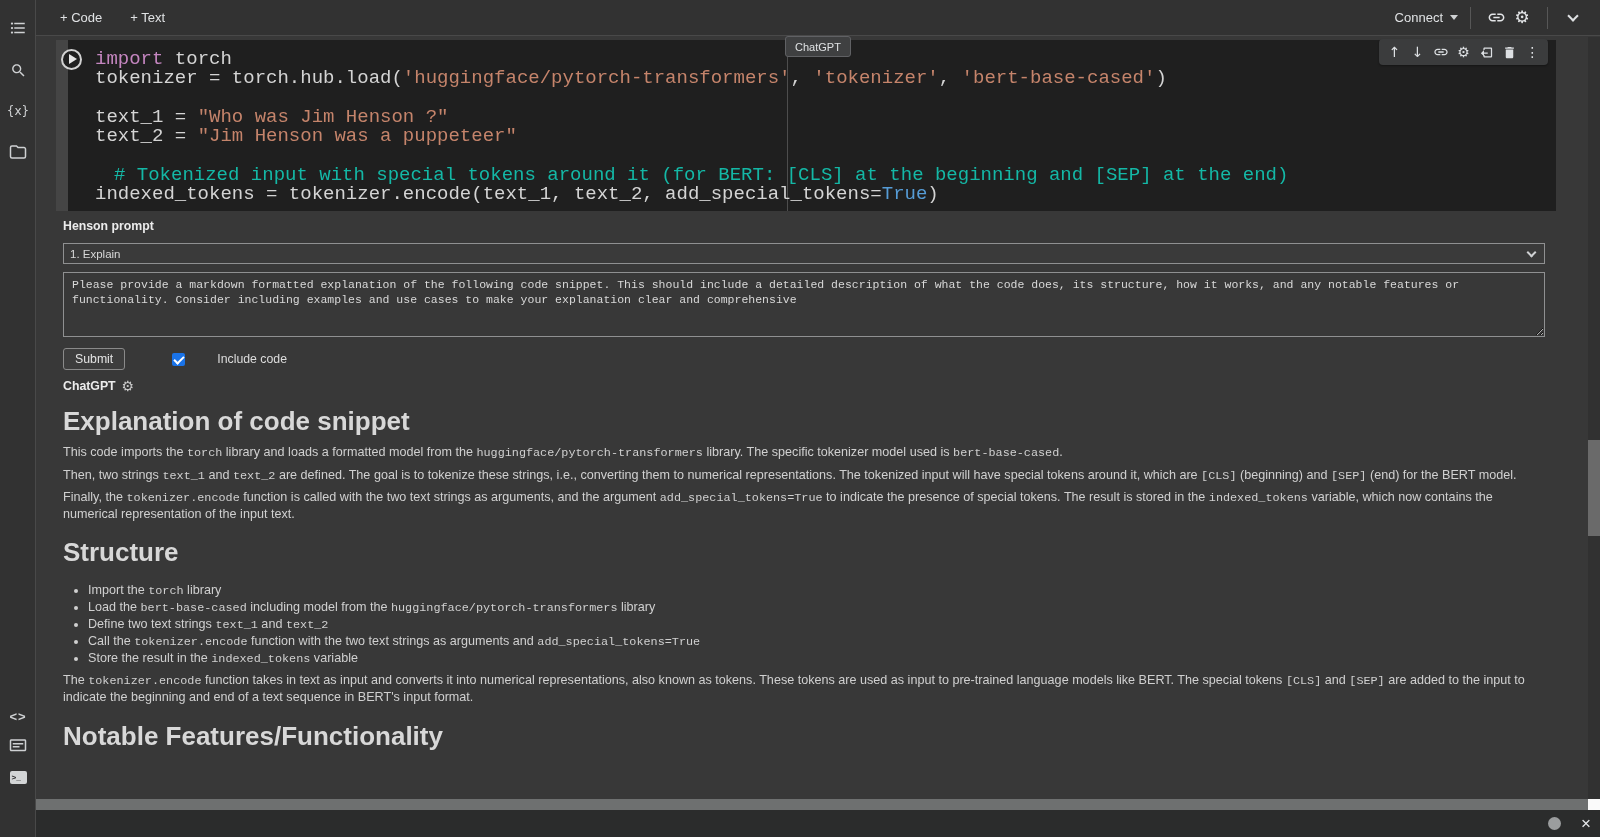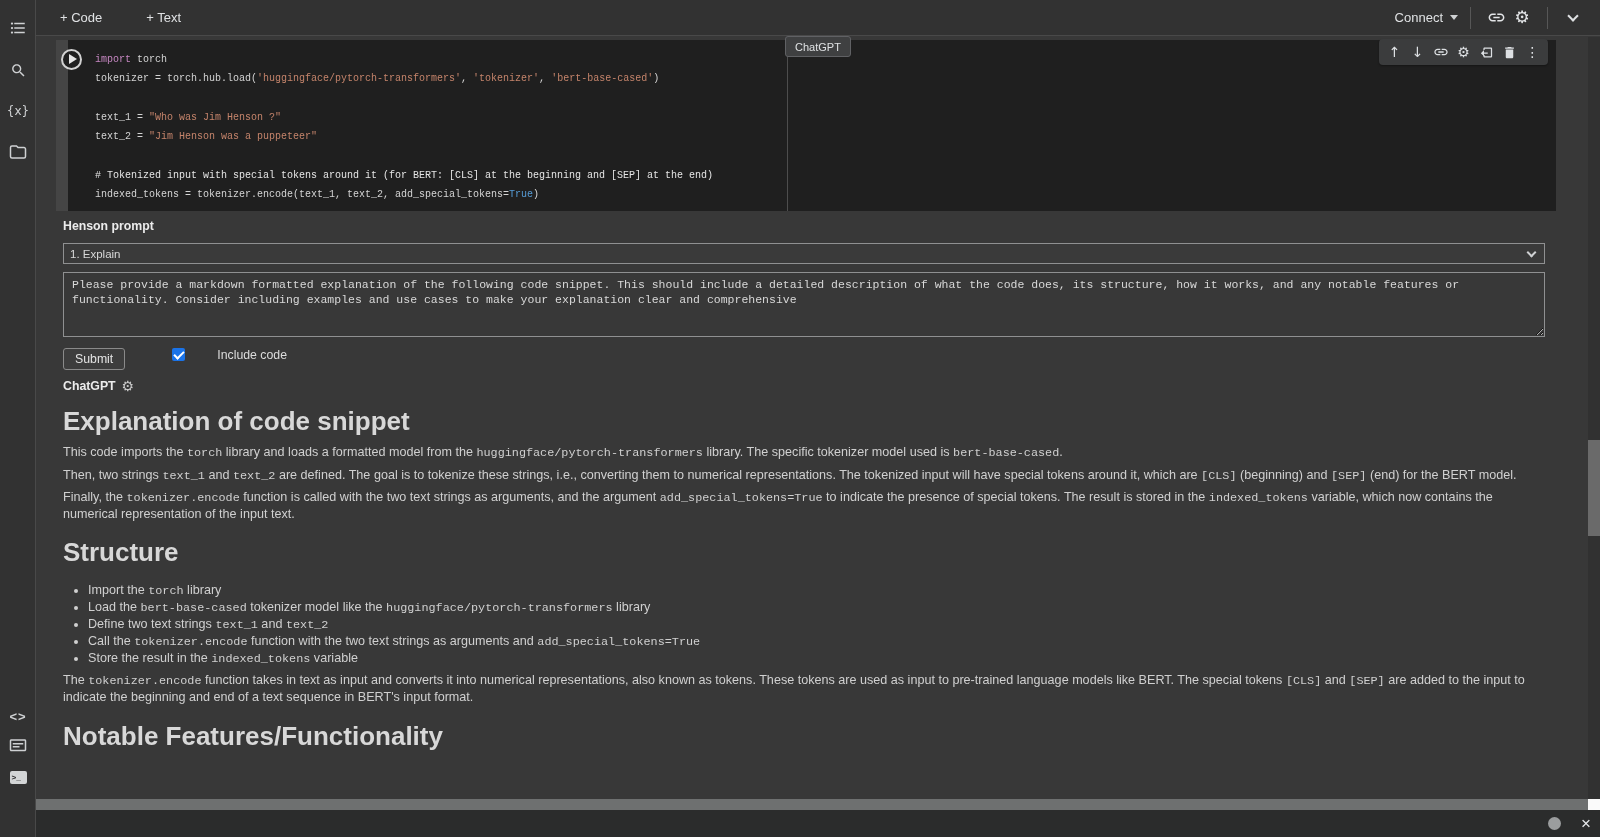--- a/index.html
+++ b/index.html
@@ -3,21 +3,21 @@
 <meta charset="utf-8">
 <style>
   * { box-sizing: border-box; margin: 0; padding: 0; }
   html,body { width:1600px; height:837px; overflow:hidden; background:#383838;
               font-family:"Liberation Sans", sans-serif; }
   .app { position:relative; width:1600px; height:837px; background:#383838; overflow:hidden; }
 
   
   .topbar { position:absolute; left:0; top:0; right:0; height:36px; background:#323232;
             border-bottom:1px solid #494949; display:flex; align-items:center; z-index:20; }
-  .tb-left { display:flex; align-items:center; gap:44px; margin-left:60px; }
+  .tb-left { display:flex; align-items:center; gap:28px; margin-left:60px; }
   .tbbtn { color:#e0e2e4; font-size:13px; cursor:pointer; background:none; border:none;
            font-family:inherit; display:flex; align-items:center; gap:6px; }
   .tb-right { margin-left:auto; display:flex; align-items:center; margin-right:14px; }
   .connect { display:flex; align-items:center; gap:7px; color:#e0e2e4; font-size:13px; cursor:pointer; }
   .caret-down { width:0; height:0; border-left:4px solid transparent; border-right:4px solid transparent;
                 border-top:5px solid #cfd1d3; display:inline-block; }
   .tb-divider { width:1px; height:22px; background:#575757; margin:0 12px; }
   .tb-icon { width:26px; height:26px; display:flex; align-items:center; justify-content:center;
              color:#e4e6e8; cursor:pointer; }
   .tb-icon svg { fill:currentColor; }
@@ -40,25 +40,25 @@
   
   .cell { position:absolute; left:56px; top:40px; width:1500px; height:171px; background:#1f1f1f; }
   .gutter { position:absolute; left:0; top:0; bottom:0; width:12px; background:#454545; }
   .run-btn { position:absolute; left:5px; top:9px; width:21px; height:21px; border-radius:50%;
              background:#1f1f1f; border:2px solid #d2d2d2; cursor:pointer; z-index:4; }
   .run-btn::after { content:""; position:absolute; left:6px; top:3px; width:0; height:0;
                     border-left:8px solid #e6e6e6; border-top:5.5px solid transparent;
                     border-bottom:5.5px solid transparent; }
   .ruler { position:absolute; left:731px; top:0; bottom:0; width:1px; background:#4d4d4d; z-index:1; }
   .code { position:absolute; left:0; top:0; right:0; bottom:0; padding:10px 0 2px 39px;
-          font-family:"Liberation Mono", monospace; font-size:10px; line-height:19.3px;
+          font-family:"Liberation Mono", monospace; font-size:19px; line-height:19.3px;
           color:#d4d4d4; z-index:2; white-space:pre; cursor:text; }
   .code .k { color:#c586c0; }
   .code .s { color:#c5846b; }
-  .code .c { color:#e5e5e5; }
+  .code .c { color:#14b8a6;margin-left:19px; }
   .code .b { color:#569cd6; }
   .tooltip { position:absolute; left:729px; top:-4px; height:21px; background:#3f4041;
              border:1px solid #606164; border-radius:3px; color:#dfe1e3; font-size:11px;
              display:flex; align-items:center; padding:0 9px; z-index:6; }
   .celltoolbar { position:absolute; top:-1px; right:8px; height:26px; background:#3b3c3d;
                  border-radius:4px; display:flex; align-items:center; padding:0 4px; z-index:5;
                  box-shadow:0 1px 2px rgba(0,0,0,.35); }
   .ct-btn { width:23px; height:24px; display:flex; align-items:center; justify-content:center;
             color:#dde0e3; cursor:pointer; font-family:"DejaVu Sans", sans-serif; font-size:14px; }
   .ct-btn svg { fill:currentColor; }
@@ -68,21 +68,21 @@
   .prompt-label { font-size:12.3px; font-weight:bold; color:#ececec; line-height:15px; margin-bottom:9px; }
   .selectwrap { position:relative; width:100%; }
   .selectwrap select { width:100%; height:21px; background:#3a3a3a; border:1px solid #8f9091;
         color:#d8d8d8; font-size:11.5px; font-family:inherit; padding:0 24px 0 6px;
         appearance:none; -webkit-appearance:none; border-radius:0; cursor:pointer; }
   .sel-chevron { position:absolute; right:10px; top:6px; width:7px; height:7px; pointer-events:none;
         border-right:2px solid #cfd1d3; border-bottom:2px solid #cfd1d3; transform:rotate(45deg); }
   .panel textarea { display:block; margin-top:8px; width:100%; height:65px; background:#383838;
         border:1px solid #8f9091; color:#d8d8d8; font-family:"Liberation Mono", monospace;
         font-size:11.5px; line-height:14.5px; padding:5px 8px; }
-  .submit-row { margin-top:11px; display:flex; align-items:flex-start; height:22px;gap:32px; }
+  .submit-row { margin-top:11px; display:flex; align-items:center; height:22px;gap:32px; }
   .submit-btn { background:#3d3d3d; border:1px solid #8a8a8a; border-radius:3px; color:#e3e3e3;
         font-size:12.3px; font-family:inherit; padding:3px 11px; height:22px; cursor:pointer; }
   .checkbox { position:relative; width:13px; height:13px; background:#1a73e8; border-radius:2px;
         margin-left:15px; cursor:pointer; }
   .checkbox::after { content:""; position:absolute; left:4px; top:1px; width:4px; height:8px;
         border-right:2px solid #fff; border-bottom:2px solid #fff; transform:rotate(45deg); }
   .cb-label { font-size:12.3px; color:#dcdcdc; }
   .chatgpt-row { margin-top:9px; display:flex; align-items:center; gap:6px; }
   .brand { font-size:12.3px; font-weight:bold; color:#ececec; }
   .small-gear { font-family:"DejaVu Sans", sans-serif; font-size:14px; color:#c9c9c9; cursor:pointer; line-height:1; }
@@ -214,21 +214,21 @@
       <span class="small-gear">⚙</span>
     </div>
     <div class="response" id="response">
         <h1>Explanation of code snippet</h1>
         <p><span>This code imports the </span><code>torch</code><span> library and loads a formatted model from the </span><code>huggingface/pytorch-transformers</code><span> library. The specific tokenizer model used is </span><code>bert-base-cased</code><span>.</span></p>
         <p><span>Then, two strings </span><code>text_1</code><span> and </span><code>text_2</code><span> are defined. The goal is to tokenize these strings, i.e., converting them to numerical representations. The tokenized input will have special tokens around it, which are </span><code>[CLS]</code><span> (beginning) and </span><code>[SEP]</code><span> (end) for the BERT model.</span></p>
         <p><span>Finally, the </span><code>tokenizer.encode</code><span> function is called with the two text strings as arguments, and the argument </span><code>add_special_tokens=True</code><span> to indicate the presence of special tokens. The result is stored in the </span><code>indexed_tokens</code><span> variable, which now contains the numerical representation of the input text.</span></p>
         <h1>Structure</h1>
         <ul>
           <li><span>Import the </span><code>torch</code><span> library</span></li>
-          <li><span>Load the </span><code>bert-base-cased</code><span> tokenizer model like the </span><code>huggingface/pytorch-transformers</code><span> library</span></li>
+          <li><span>Load the </span><code>bert-base-cased</code><span> including model from the </span><code>huggingface/pytorch-transformers</code><span> library</span></li>
           <li><span>Define two text strings </span><code>text_1</code><span> and </span><code>text_2</code></li>
           <li><span>Call the </span><code>tokenizer.encode</code><span> function with the two text strings as arguments and </span><code>add_special_tokens=True</code></li>
           <li><span>Store the result in the </span><code>indexed_tokens</code><span> variable</span></li>
         </ul>
         <p><span>The </span><code>tokenizer.encode</code><span> function takes in text as input and converts it into numerical representations, also known as tokens. These tokens are used as input to pre-trained language models like BERT. The special tokens </span><code>[CLS]</code><span> and </span><code>[SEP]</code><span> are added to the input to indicate the beginning and end of a text sequence in BERT's input format.</span></p>
         <h1>Notable Features/Functionality</h1>
       </div>
   </section>
 
   <div class="vtrack"></div>

